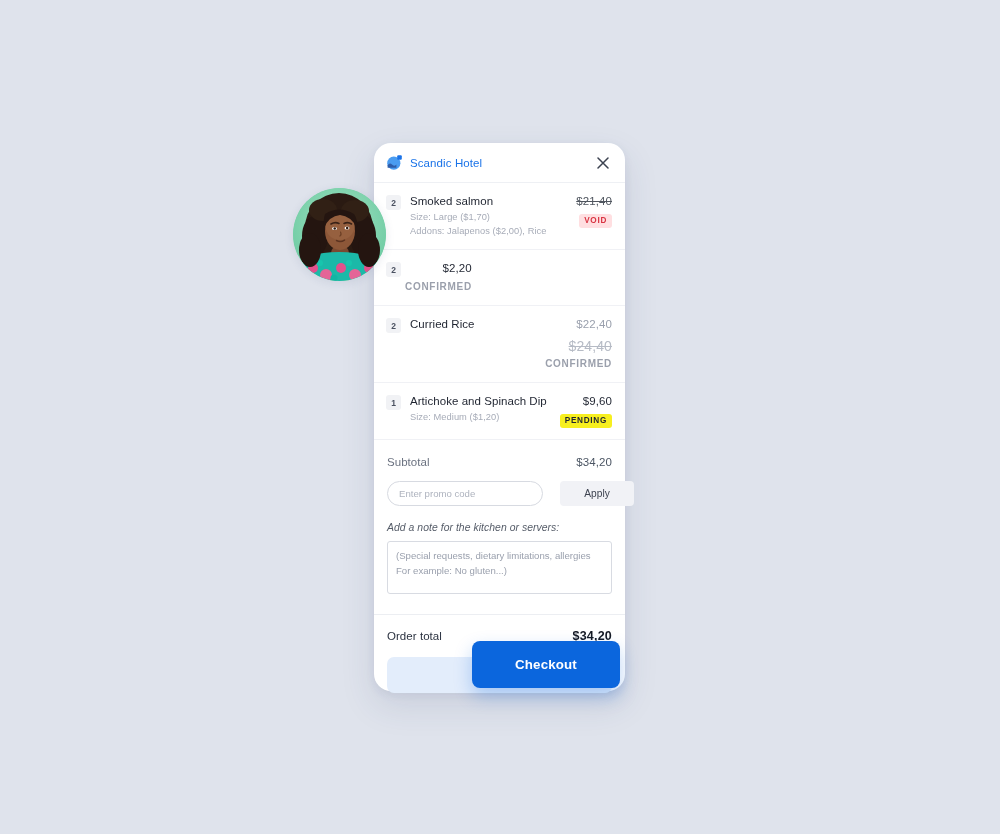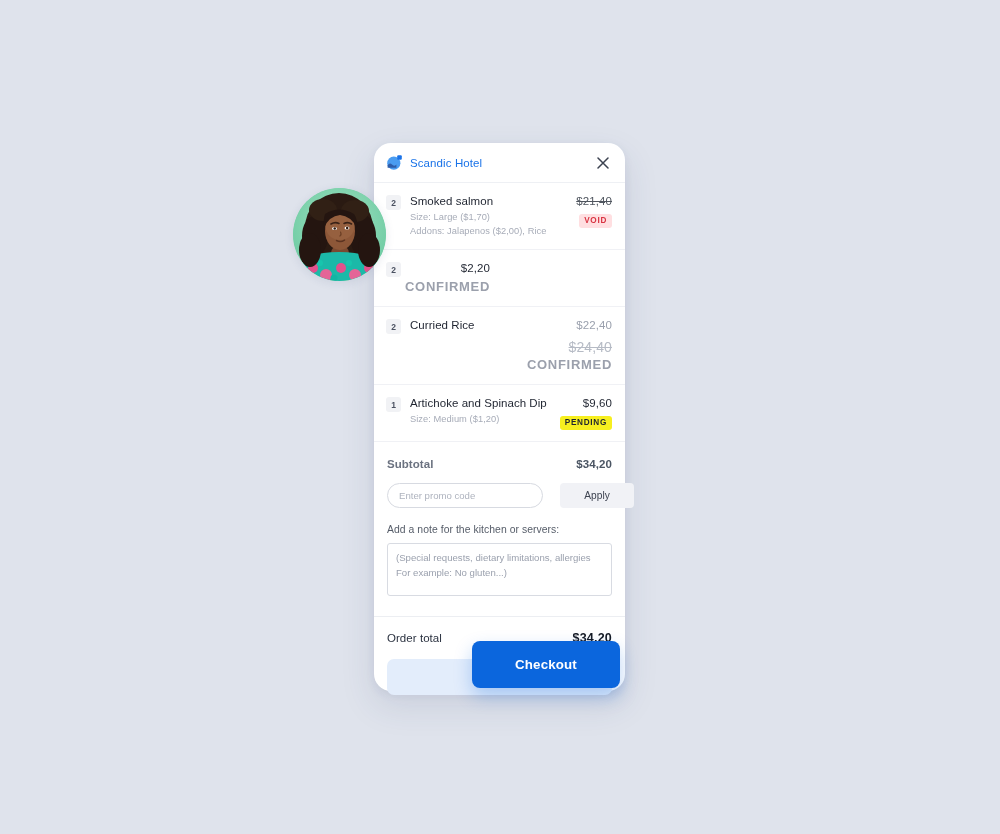--- a/index.html
+++ b/index.html
@@ -144,21 +144,21 @@
   .sub-price {
     font-size: 14px;
     line-height: 14px;
     text-decoration: line-through;
     color: #b6bbc5;
     letter-spacing: 0.1px;
     margin-top: 7px;
   }
 
   .status {
-    font-size: 13px;
+    font-size: 10px;
     font-weight: 700;
     letter-spacing: 0.7px;
     line-height: 13px;
     margin-top: 4px;
     display: inline-block;
     color: #9ba0ac;
   }
   .badge {
     display: inline-block;
     font-size: 8.2px;
@@ -177,21 +177,20 @@
     background: #f7ef1f;
     color: #1f2430;
   }
 
   
   .subtotal-row {
     display: flex;
     justify-content: space-between;
     align-items: flex-end;
     padding: 16px 13px 0 13px;
-    font-weight: bold;
   }
   .subtotal-label {
     font-size: 11.5px;
     color: #6b7280;
     letter-spacing: 0.05px;
   }
   .subtotal-value {
     font-size: 11.5px;
     color: #4b5563;
     letter-spacing: 0.1px;
@@ -228,20 +227,21 @@
     cursor: pointer;
     letter-spacing: 0.05px;
   }
 
   
   .note-label {
     padding: 16px 24px 0 13px;
     font-size: 10.4px;
     color: #555c68;
     letter-spacing: 0.05px;
+    font-style: italic;
   }
   .note-wrap { padding: 8px 13px 0 13px; }
   .note-area {
     width: 100%;
     height: 53px;
     border: 1px solid #d8dbe2;
     border-radius: 3px;
     resize: none;
     font-family: inherit;
     font-size: 9.6px;

